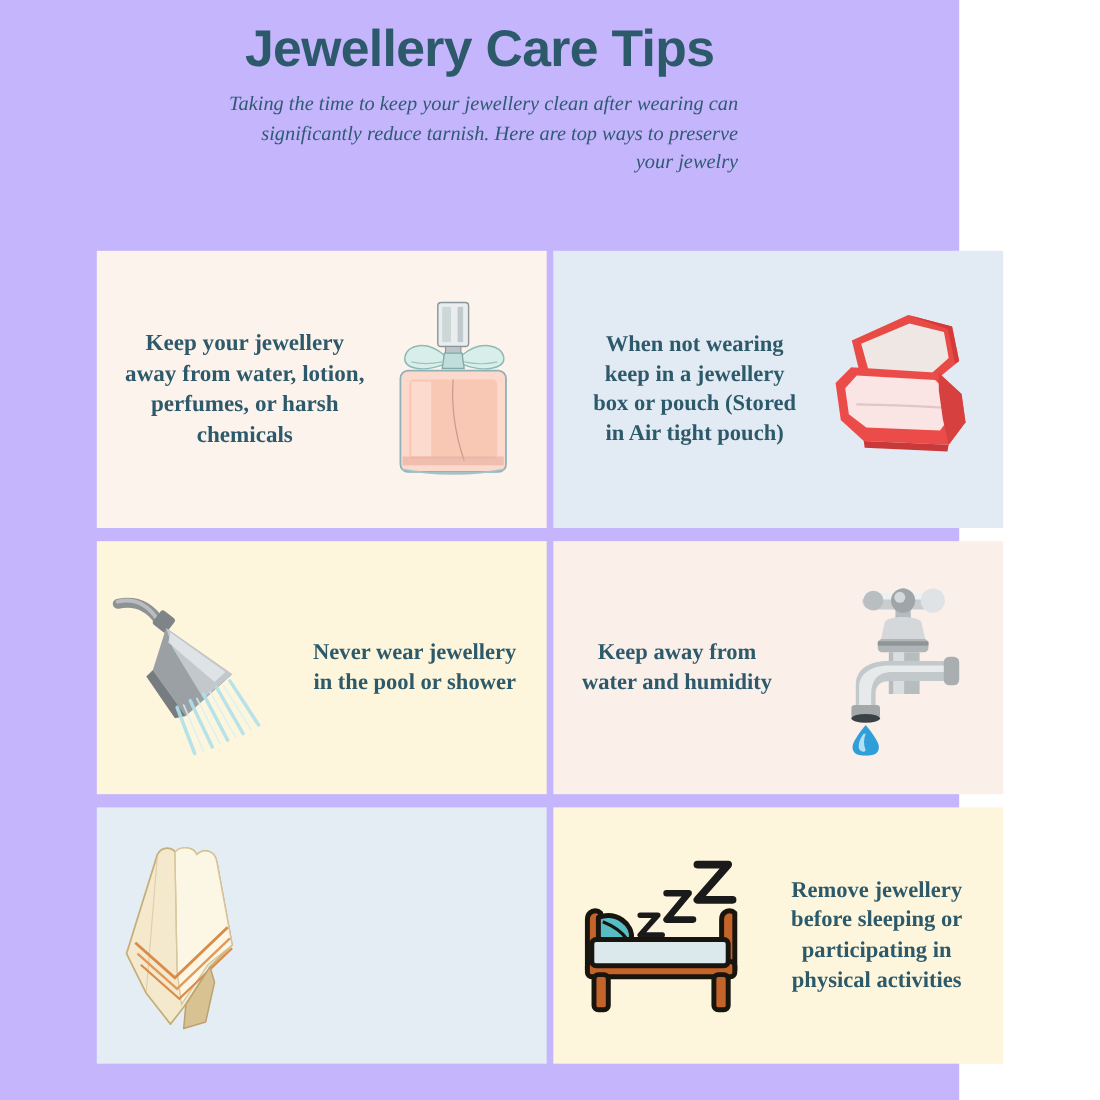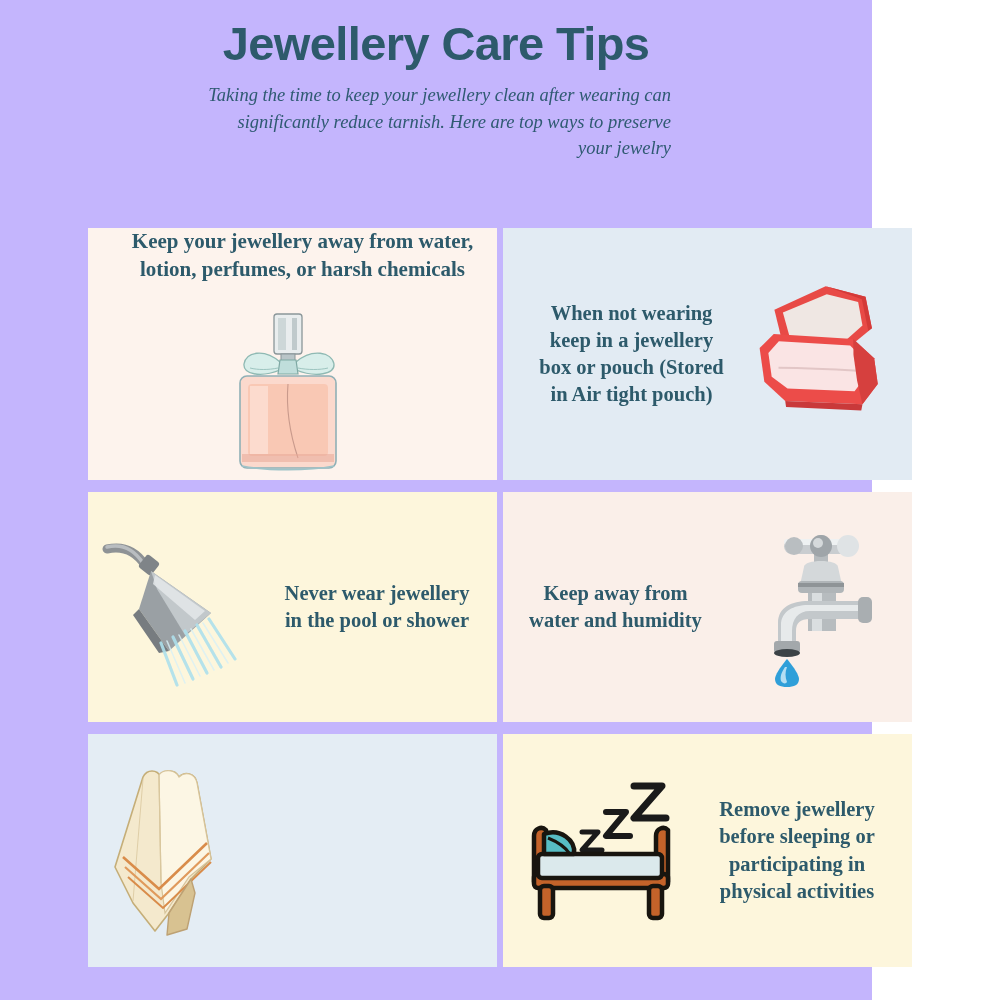--- a/index.html
+++ b/index.html
@@ -95,21 +95,21 @@
 
 <div id="page">
 
   <div class="header">
     <div class="title">Jewellery Care Tips</div>
     <div class="subtitle">Taking the time to keep your jewellery clean after wearing can significantly reduce tarnish. Here are top ways to preserve your jewelry</div>
   </div>
 
   <div class="grid">
 
-    <div class="card c1 icon-right" style="background:#fdf3ed;flex-direction:column;">
+    <div class="card c1 icon-right" style="background:#fdf3ed;">
       <div class="card-text">Keep your jewellery away from water, lotion, perfumes, or harsh chemicals</div>
       <div class="card-icon">
         <svg width="120" height="170" viewBox="0 0 120 170">
 
           <rect x="46" y="6" width="28" height="40" rx="3" fill="#e9edee" stroke="#8a9699" stroke-width="1.3"></rect>
           <rect x="50" y="10" width="8" height="32" fill="#c8d2d4" opacity="0.85"></rect>
           <rect x="64" y="10" width="5" height="32" fill="#aebabd" opacity="0.7"></rect>
           <rect x="53" y="46" width="14" height="14" fill="#b9c5c8" stroke="#8a9699" stroke-width="1"></rect>
 
           <path d="M52 54 C36 40, 18 44, 16 56 C15 66, 32 70, 52 62 Z" fill="#d8eeea" stroke="#8fb9b3" stroke-width="1.3"></path>

